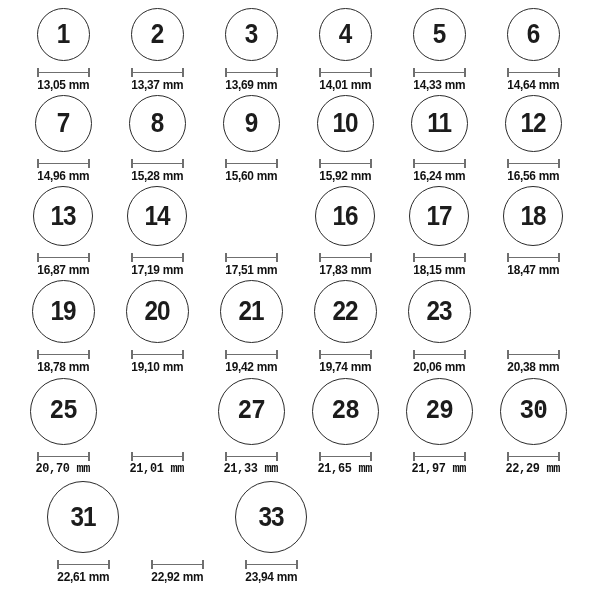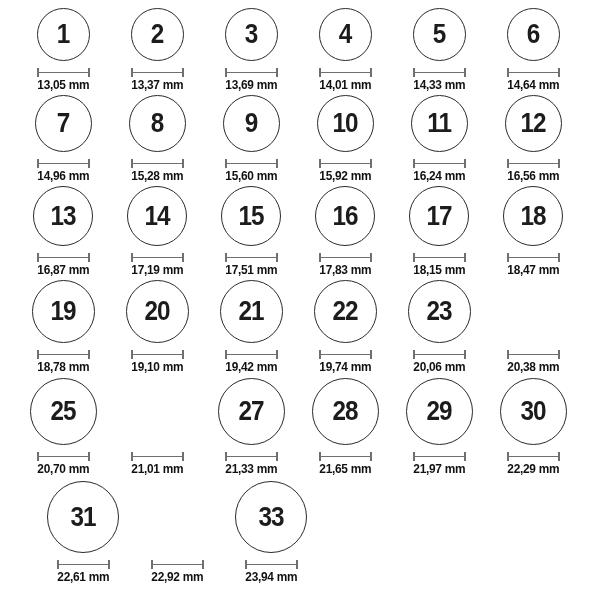--- a/index.html
+++ b/index.html
@@ -20,21 +20,21 @@
   .size-row {
     display: flex;
     align-items: flex-end;
     padding-left: 16px;
   }
   
   .size-row.r0 { height: 91px; }
   .size-row.r1 { height: 91px; }
   .size-row.r2 { height: 94px; }
   .size-row.r3 { height: 97px; }
-  .size-row.r4 { height: 102px; }
+  .size-row.r4 { height: 102px; font-family: Liberation Mono, monospace; }
   .size-row.r5 { height: 108px; padding-left: 36px; }
   .cell {
     width: 94px;
     display: flex;
     flex-direction: column;
     align-items: center;
     justify-content: flex-end;
   }
   .ring {
     border: 1.6px solid #2b2b2b;
@@ -190,23 +190,20 @@
     <div class="mm-label">16,87 mm</div>
   </div>
       <div class="cell">
     <div class="ring">
       <span class="ring-num">14</span>
     </div>
     <div class="measure"></div>
     <div class="mm-label">17,19 mm</div>
   </div>
       <div class="cell">
-    <div class="ring">
-      <span class="ring-num">15</span>
-    </div>
     <div class="measure"></div>
     <div class="mm-label">17,51 mm</div>
   </div>
       <div class="cell">
     <div class="ring">
       <span class="ring-num">16</span>
     </div>
     <div class="measure"></div>
     <div class="mm-label">17,83 mm</div>
   </div>

